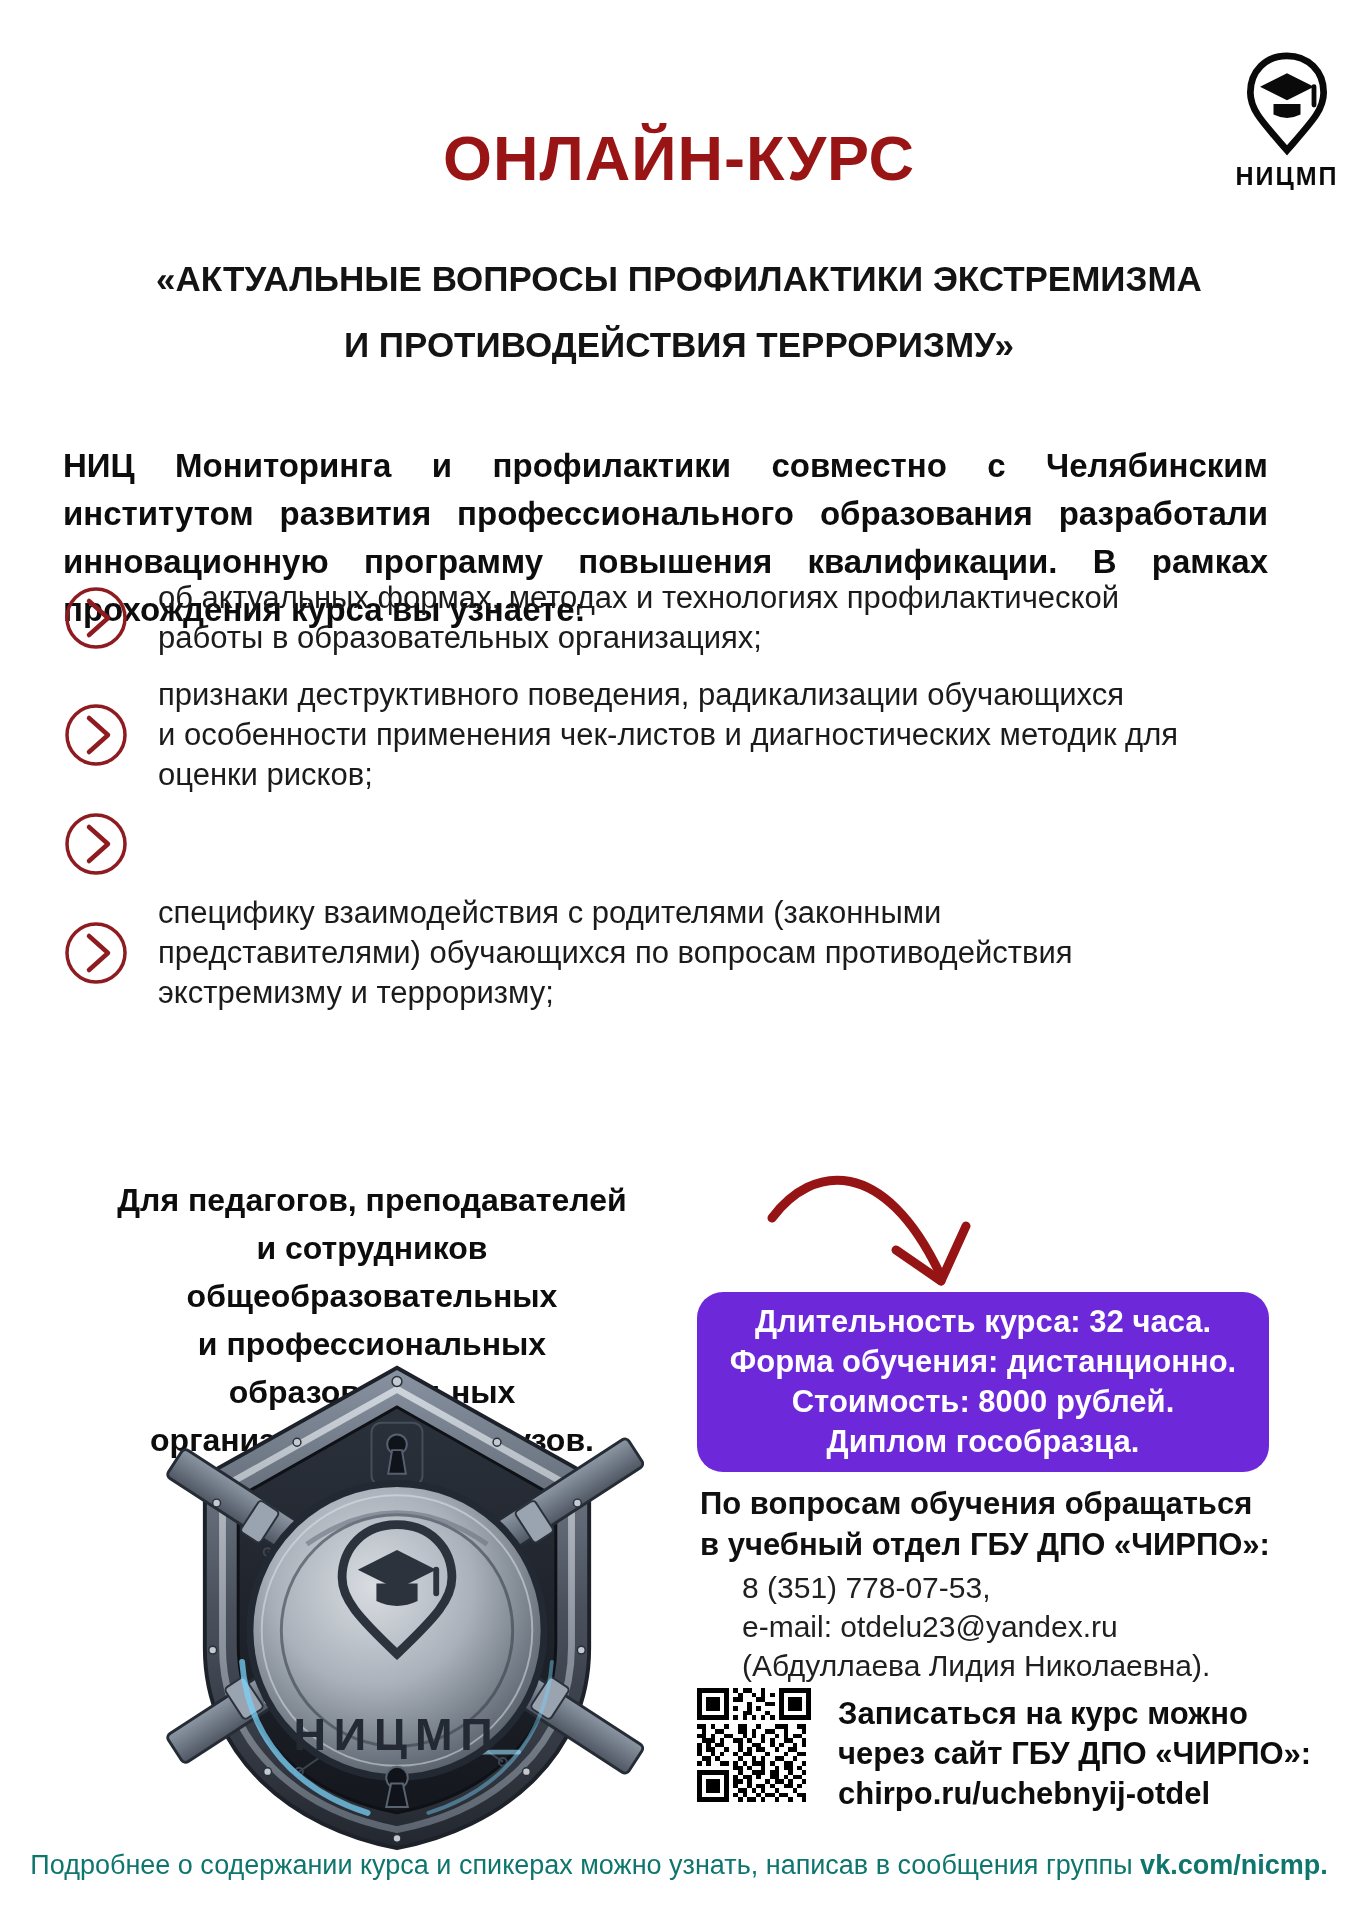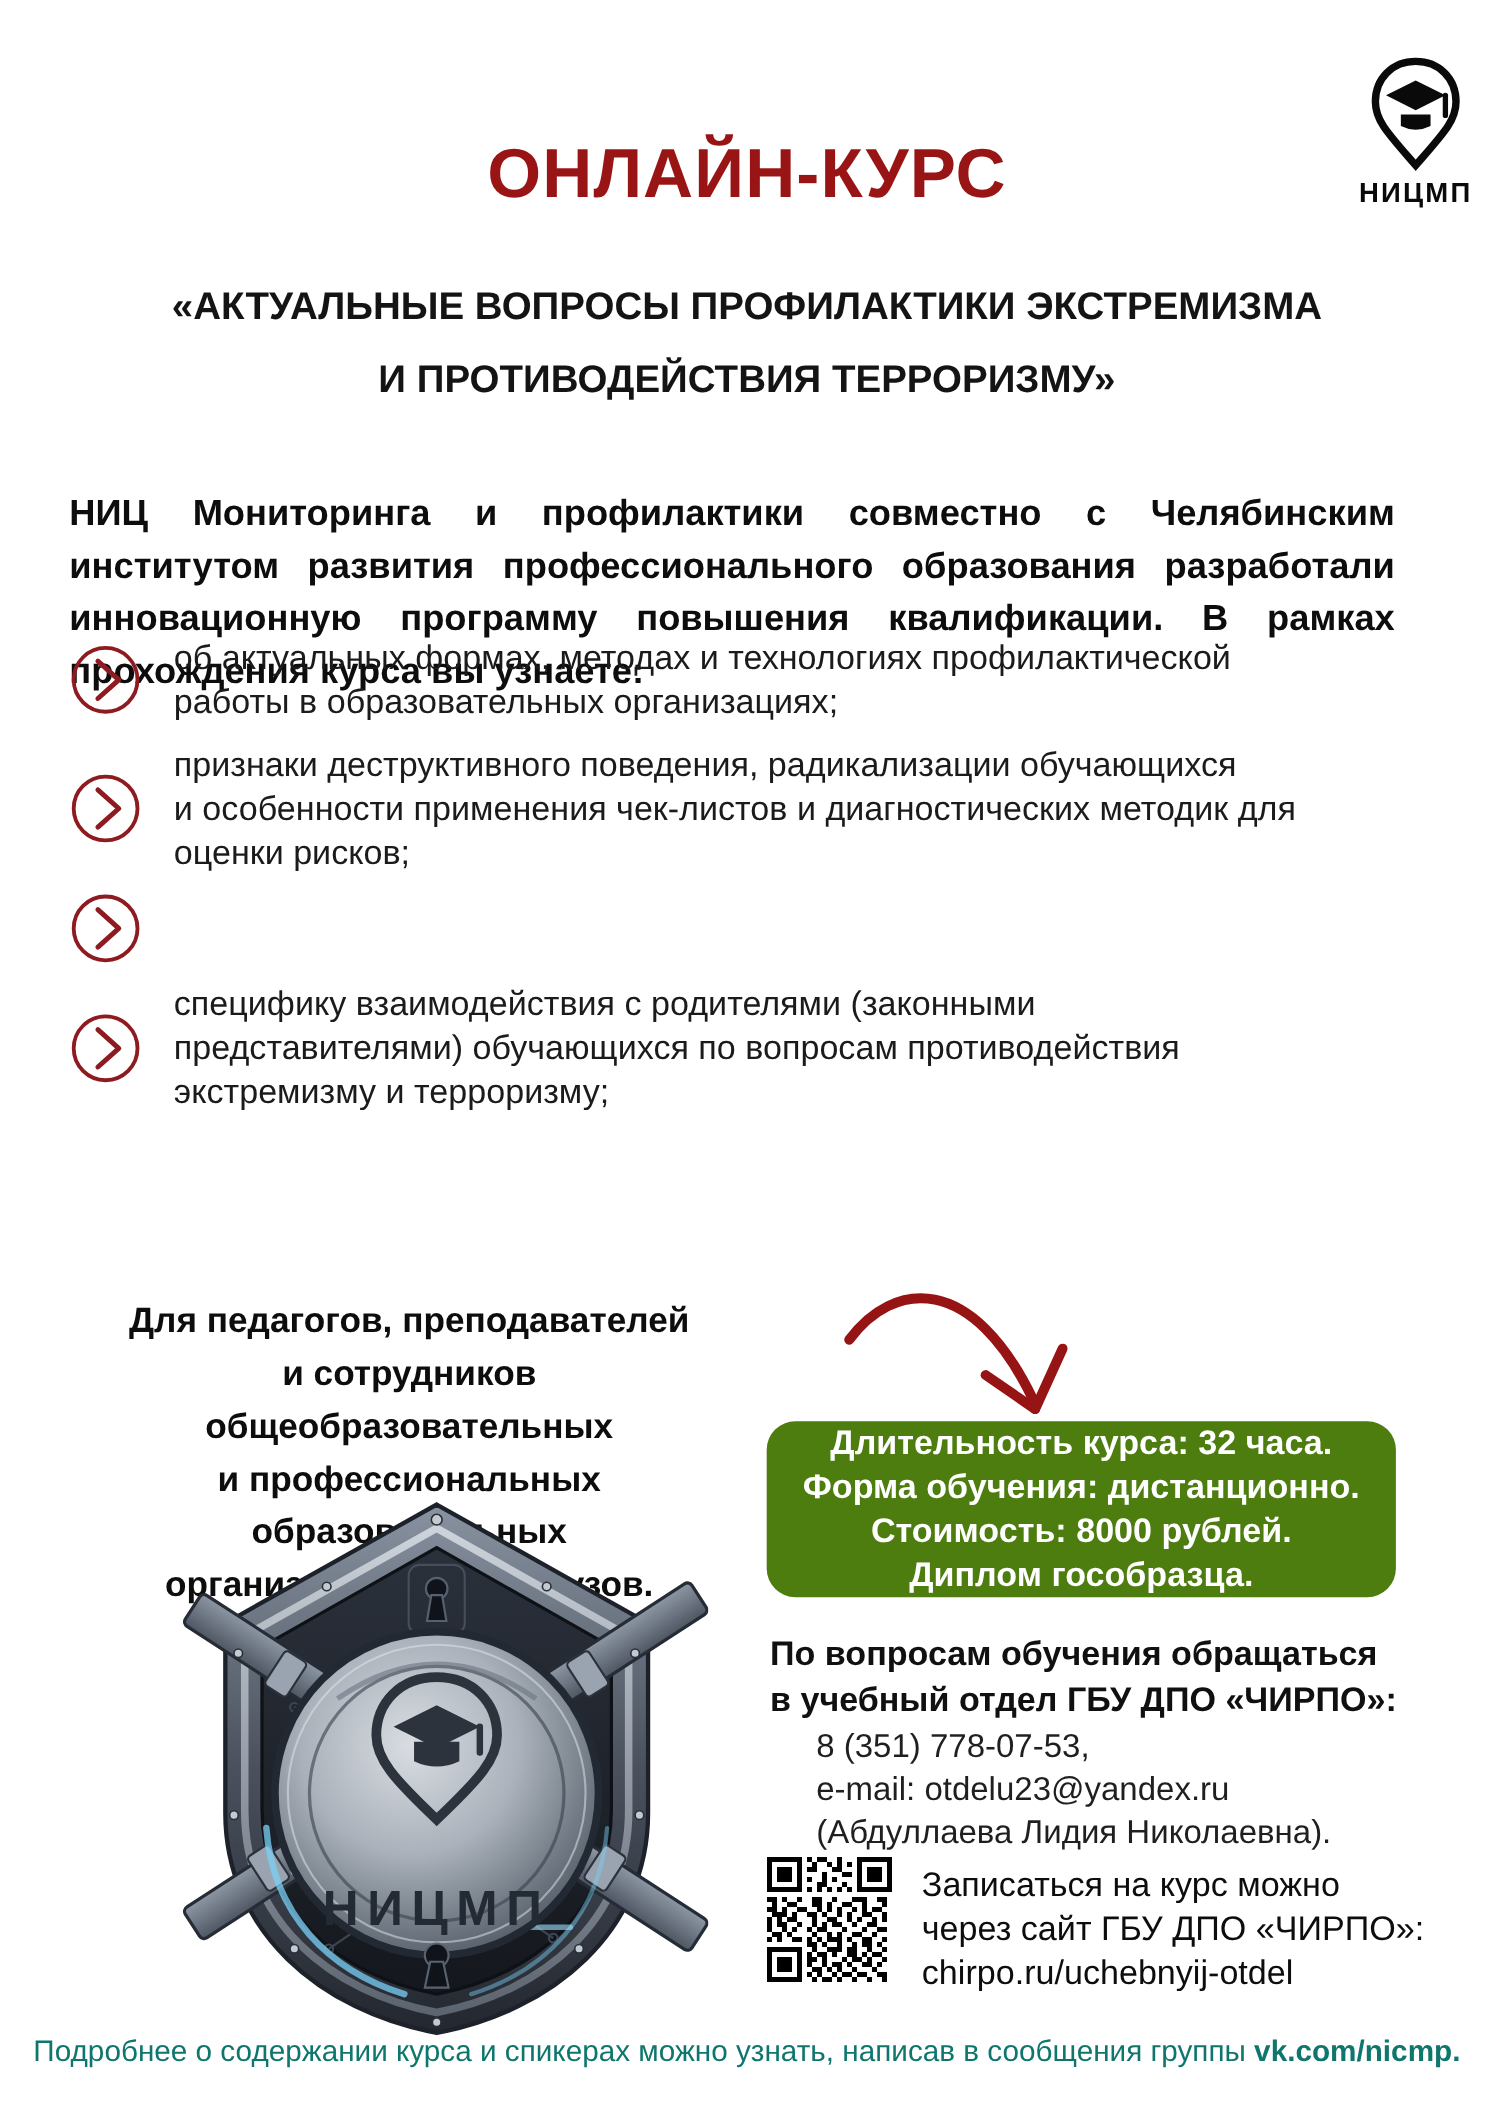--- a/index.html
+++ b/index.html
@@ -33,33 +33,33 @@
   .bullet-text{font-size:31px; line-height:40px; white-space:pre-line; color:#1b1b1b;}
 
   .audience{
     position:absolute; top:1176px; left:76px; width:592px; text-align:center;
     font-size:32px; font-weight:bold; line-height:48px; white-space:pre-line; color:#0d0d0d;
   }
   .arrow{position:absolute; top:1156px; left:760px; width:218px; height:138px;}
 
   .infobox{
     position:absolute; top:1292px; left:697px; width:572px; box-sizing:border-box;
-    background:#4d7c0f; border-radius:26px; padding:0 8px;
+    background:#6d28d9; border-radius:26px; padding:10px 8px;
     color:#ffffff; font-size:31px; font-weight:bold; line-height:40px;
     text-align:center; white-space:pre-line;
   }
   .contact-heading{
     position:absolute; top:1483px; left:700px;
     font-size:31px; font-weight:bold; line-height:41px; white-space:pre-line; color:#101010;
   }
   .contact-details{position:absolute; top:1568px; left:742px; font-size:30px; line-height:39px; color:#1f1f1f;}
   .qr{position:absolute; top:1688px; left:697px; width:114px; height:114px;}
   .signup{
     position:absolute; top:1694px; left:838px;
-    font-size:31px; font-weight:normal; line-height:40px; white-space:pre-line; color:#0d0d0d;
+    font-size:31px; font-weight:bold; line-height:40px; white-space:pre-line; color:#0d0d0d;
   }
   .shield{position:absolute; top:1356px; left:150px; width:494px; height:500px;}
 
   .footer{position:absolute; top:1850px; left:0; width:100%; text-align:center; font-size:27px; color:#0f766e;}
   .footer b{font-weight:bold;}
 </style>
 </head>
 <body>
 
 <div class="page">

